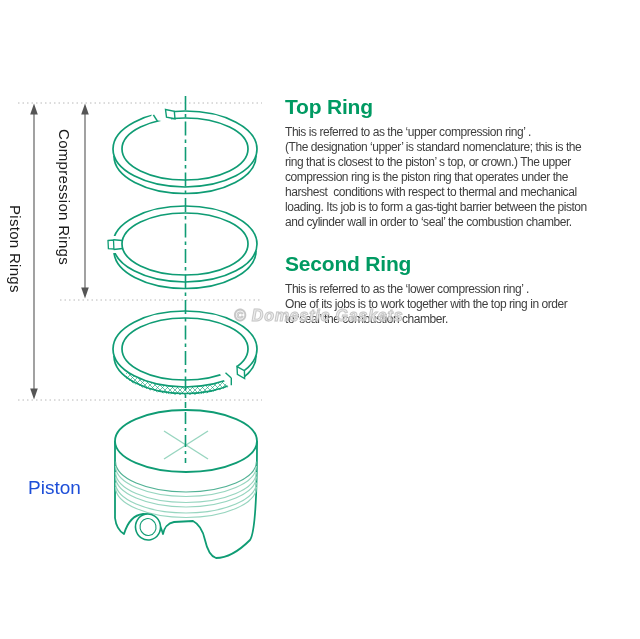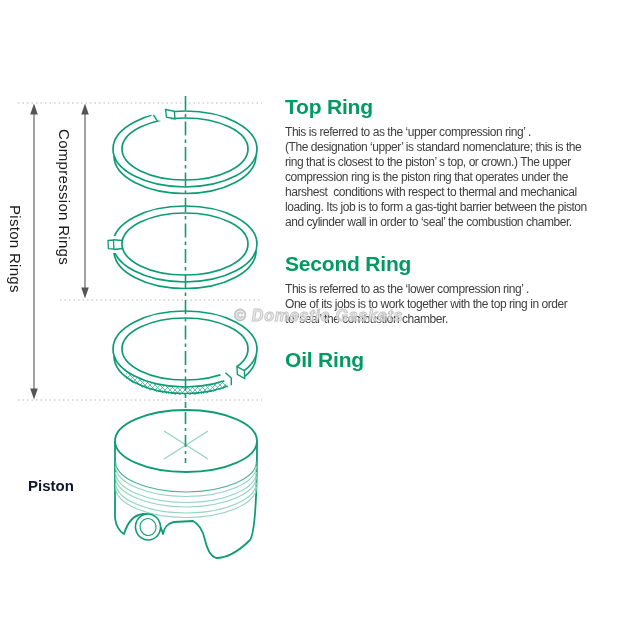--- a/index.html
+++ b/index.html
@@ -18,23 +18,22 @@
     font-size: 15px;
     color: #1b1b1b;
     letter-spacing: 0.3px;
     white-space: nowrap;
   }
   #piston-rings-label   { left: 7px;  top: 205px; }
   #compression-rings-label { left: 56px; top: 129px; }
   #piston-label {
     position: absolute;
     left: 28px; top: 477px;
-    font-size: 15px;
-    color: #0f172a;
-    font-weight: bold;
+    font-size: 19px;
+    color: #1d4ed8;
   }
   .sec { position: absolute; left: 285px; width: 352px; }
   #section-top-ring    { top: 96px; }
   #section-second-ring { top: 253px; }
   #section-oil-ring    { top: 349px; }
   .sec h2 {
     margin: 0 0 7px 0;
     font-size: 21px;
     line-height: 22px;
     font-weight: 700;
@@ -162,18 +161,17 @@
     <h2>Top Ring</h2>
     <p>This is referred to as the ‘upper compression ring’ .
 (The designation ‘upper’ is standard nomenclature; this is the
 ring that is closest to the piston’ s top, or crown.) The upper
 compression ring is the piston ring that operates under the
 harshest  conditions with respect to thermal and mechanical
 loading. Its job is to form a gas-tight barrier between the piston
 and cylinder wall in order to ‘seal’ the combustion chamber.</p>
   </div>
   <div class="sec" id="section-oil-ring">
-    <h2>Oil Ring</h2>
   </div>
 
   <div id="watermark">© Domestic Gaskets</div>
 
 </div>
 
 </body></html>

